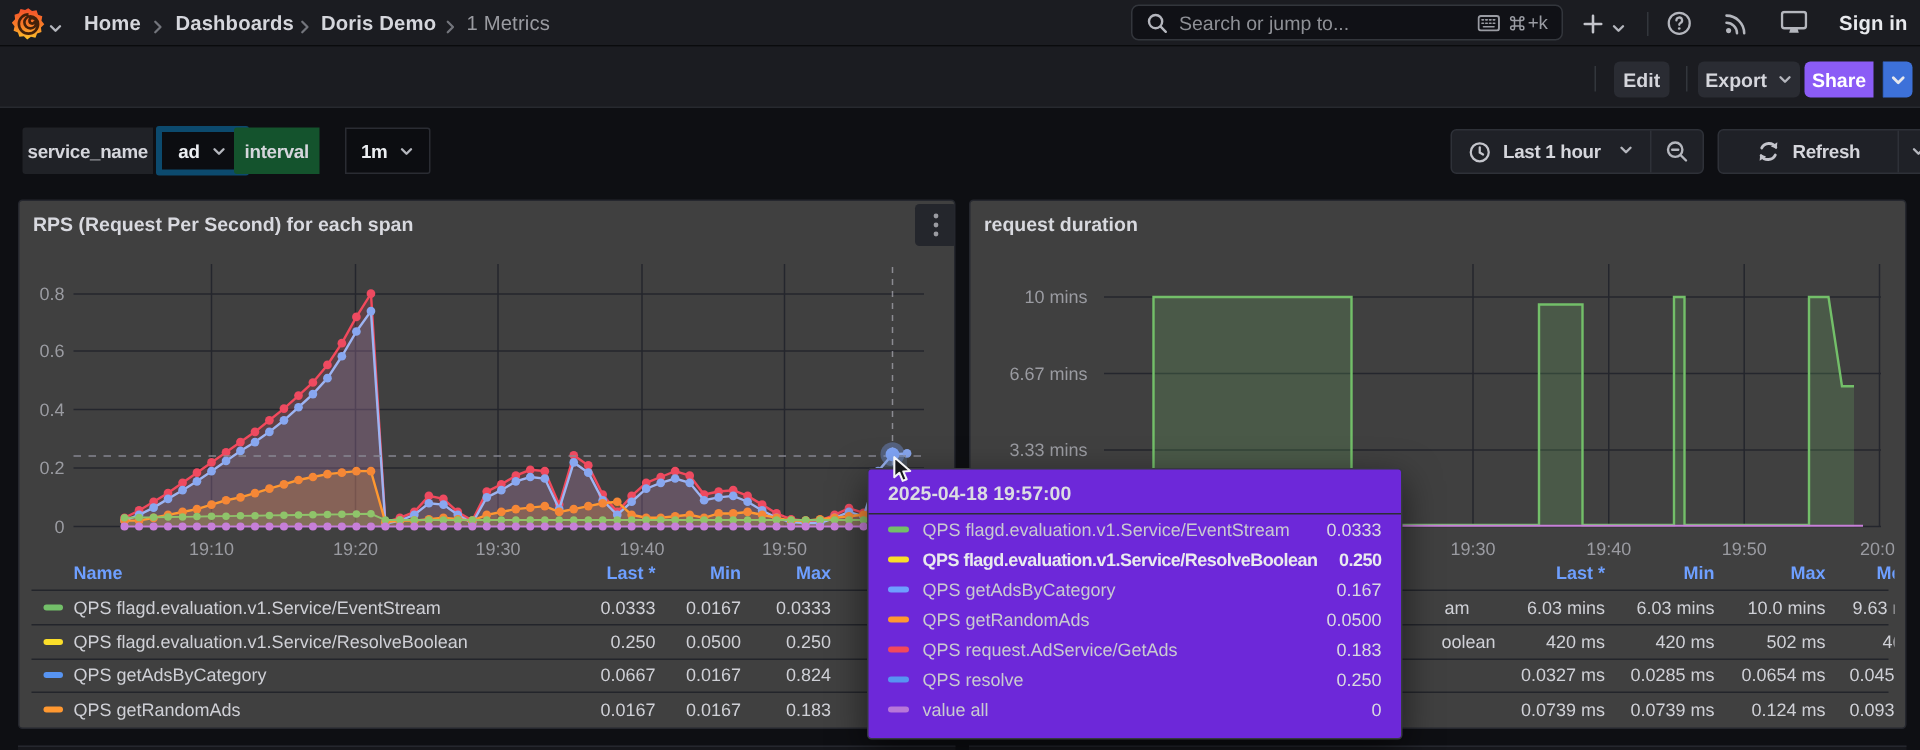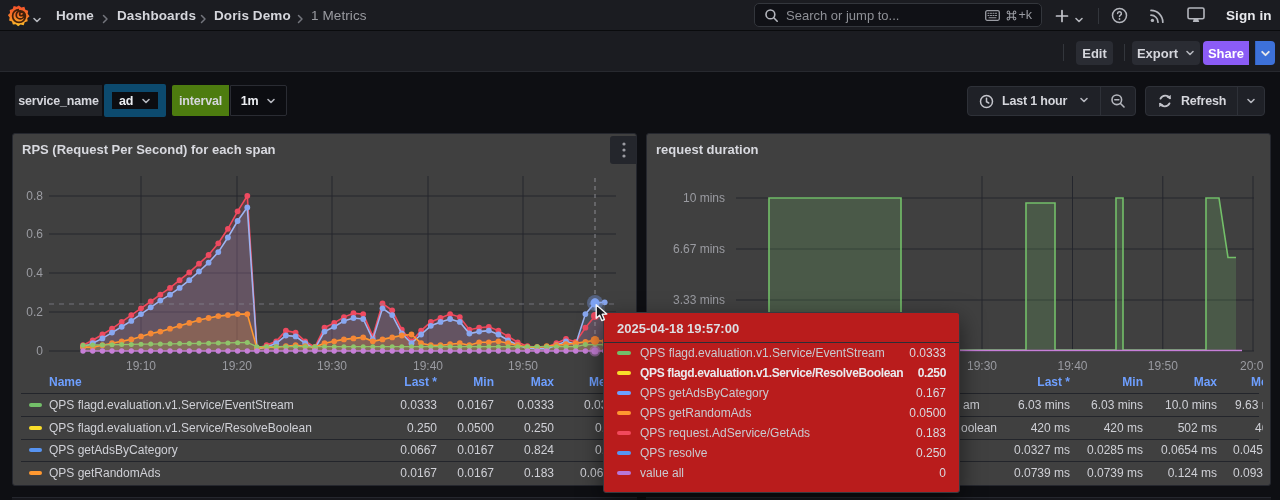--- a/index.html
+++ b/index.html
@@ -22,21 +22,21 @@
 .panel { position:absolute; top:133px; width:625px; height:353px; background:#404040;
   border:1px solid #25272e; border-radius:3px; overflow:hidden; }
 .ptitle { position:absolute; left:9px; top:8px; font-size:13px; font-weight:bold; color:#d8d9df; }
 .ax { font-size:12px; fill:#9a9ba1; font-family:"Liberation Sans",sans-serif; }
 .lhd { position:absolute; left:0; width:100%; height:16px; font-size:12px; font-weight:bold; color:#6e9fff; }
 .lr { position:absolute; left:0; width:100%; height:16px; font-size:12px; color:#cfd0d6; white-space:nowrap; }
 .lr .nm { position:absolute; left:36px; }
 .dash { position:absolute; left:16px; top:5px; width:13px; height:4px; border-radius:2px; }
 .v { position:absolute; text-align:right; }
 .sep { position:absolute; left:8px; width:604px; height:1px; background:#23252b; }
-#tooltip { position:absolute; left:603px; top:312px; width:357px; height:181px; background:#b91c1c;
+#tooltip { position:absolute; left:578px; top:312px; width:357px; height:181px; background:#6d28d9;
   border:1px solid #36393f; border-radius:3px; box-shadow:0 8px 24px rgba(0,0,0,.55); z-index:50; }
 .ttl { padding:8px 13px 6px 13px; font-size:13px; font-weight:bold; color:#dcdde2; }
 .tdiv { height:1px; background:#2c2e35; margin:0 0px; }
 .trow { position:relative; height:20px; padding:0 13px; font-size:12px; color:#c9cad0; }
 .trow:first-of-type { margin-top:5px; }
 .tdash { position:absolute; left:13px; top:8px; width:14px; height:4px; border-radius:2px; }
 .tnm { position:absolute; left:36px; top:3px; }
 .tval { position:absolute; right:13px; top:3px; color:#d8d9df; }
 .nextrow { position:absolute; top:497px; height:3px; background:#16171c; border-top:1px solid #25272e; }
 </style></head>
@@ -117,45 +117,45 @@
       </svg></div>
   <div class="btn" style="left:1203px;width:46px;background:#8b5cf6;color:#fff;border-radius:4px 0 0 4px">Share</div>
   <div class="btn" style="left:1255px;width:20px;background:#3d71d9;border-radius:0 4px 4px 0;border-left:1px solid #3263c4">
       <svg width="11" height="11" viewBox="0 0 10 10">
         <path d="M2 3.5 L5 6.5 L8 3.5" stroke="#e7e8ec" fill="none" stroke-width="1.7" stroke-linecap="round" stroke-linejoin="round"></path>
       </svg>
     </div>
 </div>
 
 <div class="fbox" style="left:15px;width:87px;background:#202227;border-radius:2px 0 0 2px;justify-content:center">service_name</div>
-<div class="fbox" style="left:104px;width:62px;top:84px;height:33px;background:#0c0d11;border:8px solid #0c4a6e;border-radius:2px;justify-content:center;color:#eceef2;gap:8px">ad <svg width="10" height="10" viewBox="0 0 10 10">
+<div class="fbox" style="left:104px;width:62px;top:84px;height:33px;background:#0c0d11;border:4px solid #0c4a6e;border-radius:2px;justify-content:center;color:#eceef2;gap:8px">ad <svg width="10" height="10" viewBox="0 0 10 10">
       <path d="M2 3.5 L5 6.5 L8 3.5" stroke="#b4b6bd" fill="none" stroke-width="1.6" stroke-linecap="round" stroke-linejoin="round"></path>
     </svg></div>
-<div class="fbox" style="left:172px;width:57px;background:#4d7c0f;border-radius:2px 0 0 2px;justify-content:center">interval</div>
+<div class="fbox" style="left:156px;width:57px;background:#14532d;border-radius:2px 0 0 2px;justify-content:center">interval</div>
 <div class="fbox" style="left:230px;width:57px;background:#0c0d11;border:1px solid #2a2c33;border-radius:0 2px 2px 0;justify-content:center;color:#eceef2;gap:8px">1m <svg width="10" height="10" viewBox="0 0 10 10">
       <path d="M2 3.5 L5 6.5 L8 3.5" stroke="#b4b6bd" fill="none" stroke-width="1.6" stroke-linecap="round" stroke-linejoin="round"></path>
     </svg></div>
 <div class="fbox" style="left:967px;top:86px;height:30px;background:#1f2127;border:1px solid #2e3138;border-radius:4px;color:#d5d6dc">
   <span style="display:flex;align-items:center;gap:8px;padding:0 11px;height:100%"><svg width="15" height="15" viewBox="0 0 15 15">
         <circle cx="7.5" cy="7.5" r="6" stroke="#c3c4cb" fill="none" stroke-width="1.5"></circle>
         <path d="M7.5 4.2 V7.7 L9.7 9" stroke="#c3c4cb" fill="none" stroke-width="1.5" stroke-linecap="round"></path>
       </svg> Last 1 hour <span style="margin-left:4px"><svg width="10" height="10" viewBox="0 0 10 10">
           <path d="M2 3.5 L5 6.5 L8 3.5" stroke="#b4b6bd" fill="none" stroke-width="1.6" stroke-linecap="round" stroke-linejoin="round"></path>
         </svg></span></span>
   <span style="width:1px;height:100%;background:#2e3138"></span>
   <span style="display:flex;align-items:center;padding:0 9px;height:100%">
       <svg width="16" height="16" viewBox="0 0 16 16">
         <circle cx="6.8" cy="6.8" r="4.8" stroke="#b4b6bd" fill="none" stroke-width="1.6" stroke-linecap="round" stroke-linejoin="round"></circle>
         <path d="M4.8 6.8 h4" stroke="#b4b6bd" fill="none" stroke-width="1.6" stroke-linecap="round" stroke-linejoin="round"></path>
         <path d="M10.5 10.5 L14 14" stroke="#b4b6bd" fill="none" stroke-width="1.6" stroke-linecap="round" stroke-linejoin="round"></path>
       </svg>
     </span>
 </div>
 <div class="fbox" style="left:1145px;top:86px;height:30px;background:#1f2127;border:1px solid #2e3138;border-radius:4px;color:#d5d6dc">
-  <span style="display:flex;align-items:center;gap:8px;padding:0 11px;height:100%"><svg width="16" height="16" viewBox="0 0 16 16">
+  <span style="display:flex;align-items:center;gap:8px;padding:0 25px;height:100%"><svg width="16" height="16" viewBox="0 0 16 16">
         <path d="M12.9 5.2 A5.4 5.4 0 0 0 3.5 5.6 M3.1 10.8 A5.4 5.4 0 0 0 12.5 10.4" stroke="#c3c4cb" fill="none" stroke-width="1.9" stroke-linecap="round"></path>
         <path d="M13.9 1.9 L13.5 6.1 L9.6 4.6 Z" fill="#c3c4cb"></path>
         <path d="M2.1 14.1 L2.5 9.9 L6.4 11.4 Z" fill="#c3c4cb"></path>
       </svg> Refresh</span>
   <span style="width:1px;height:100%;background:#2e3138"></span>
   <span style="display:flex;align-items:center;padding:0 8px;height:100%">
       <svg width="10" height="10" viewBox="0 0 10 10">
         <path d="M2 3.5 L5 6.5 L8 3.5" stroke="#b4b6bd" fill="none" stroke-width="1.6" stroke-linecap="round" stroke-linejoin="round"></path>
       </svg>
     </span>

